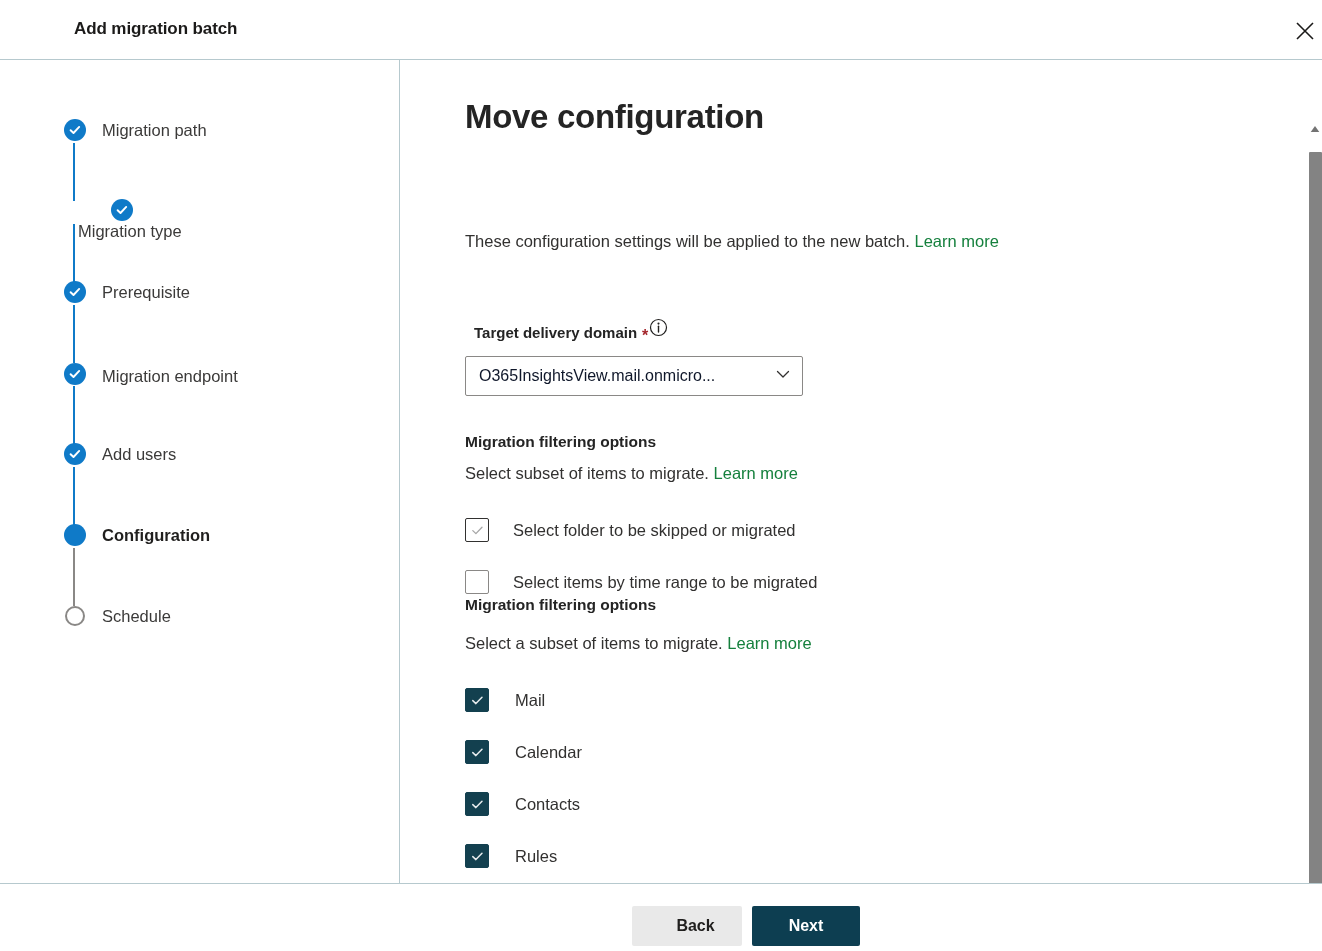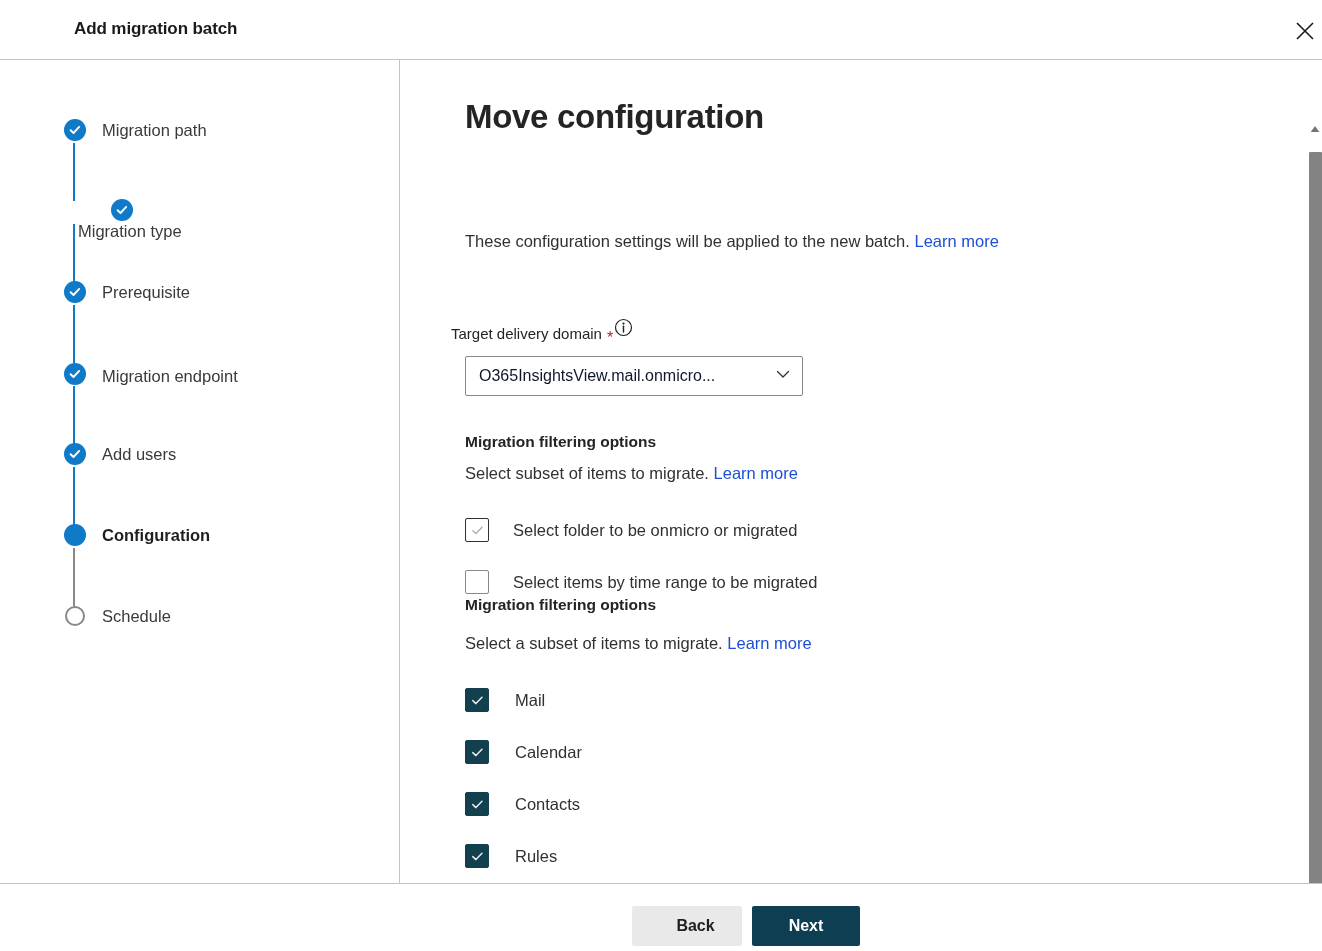--- a/index.html
+++ b/index.html
@@ -152,33 +152,33 @@
     color: #242424;
     letter-spacing: -0.3px;
   }
   .intro {
     position: absolute;
     left: 65px; top: 172px;
     font-size: 16.5px;
     color: #323130;
   }
   a.link {
-    color: #1d4ed8;
+    color: #15803d;
     text-decoration: none;
     cursor: pointer;
   }
 
   .field-label {
     position: absolute;
-    left: 51px; top: 264px;
+    left: 74px; top: 264px;
     font-size: 15px;
-    font-weight: normal;
+    font-weight: bold;
     color: #242424;
     display: flex;
-    align-items: center;
+    align-items: flex-start;
   }
   .req-star {
     color: #a4262c;
     font-size: 16px;
     margin-left: 5px;
     line-height: 1;
     position: relative;
     top: 4px;
   }
   .info-icon {
@@ -467,21 +467,21 @@
       <div class="sec-sub" style="top:404px;">
         <span>Select subset of items to migrate. </span><a class="link">Learn more</a>
       </div>
 
       <div class="cbrow" style="top:457px;">
         <span class="cbox hovered">
           <svg width="15" height="15" viewBox="0 0 15 15">
             <path d="M2.8 7.6 L5.9 10.6 L12 4.2" stroke="#a6a6a6" stroke-width="1.3" fill="none" stroke-linecap="round" stroke-linejoin="round"></path>
           </svg>
         </span>
-        <span class="cb-label">Select folder to be onmicro or migrated</span>
+        <span class="cb-label">Select folder to be skipped or migrated</span>
       </div>
 
       <div class="cbrow" style="top:509px;">
         <span class="cbox empty"></span>
         <span class="cb-label">Select items by time range to be migrated</span>
       </div>
 
       <div class="sec-head" style="top:536px;">Migration filtering options</div>
       <div class="sec-sub" style="top:574px;">
         <span>Select a subset of items to migrate. </span><a class="link">Learn more</a>

